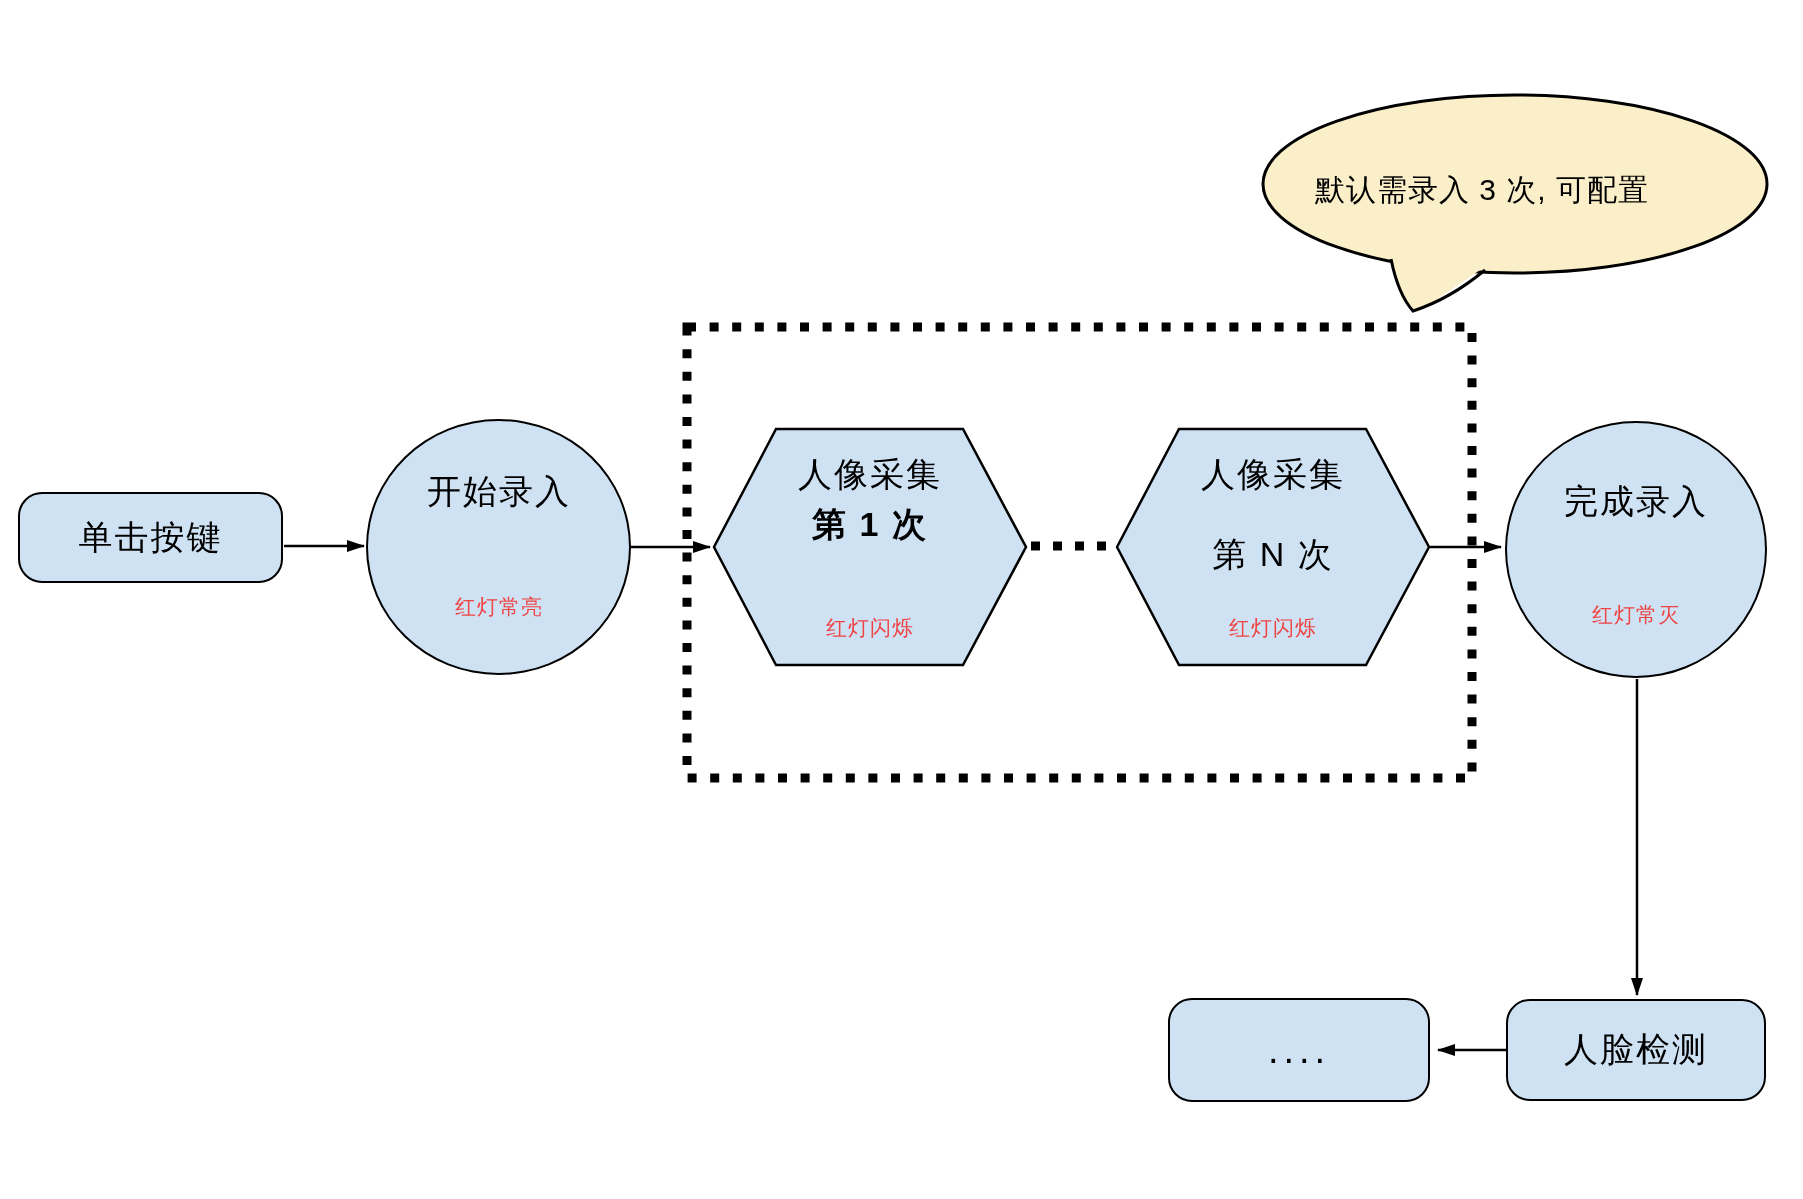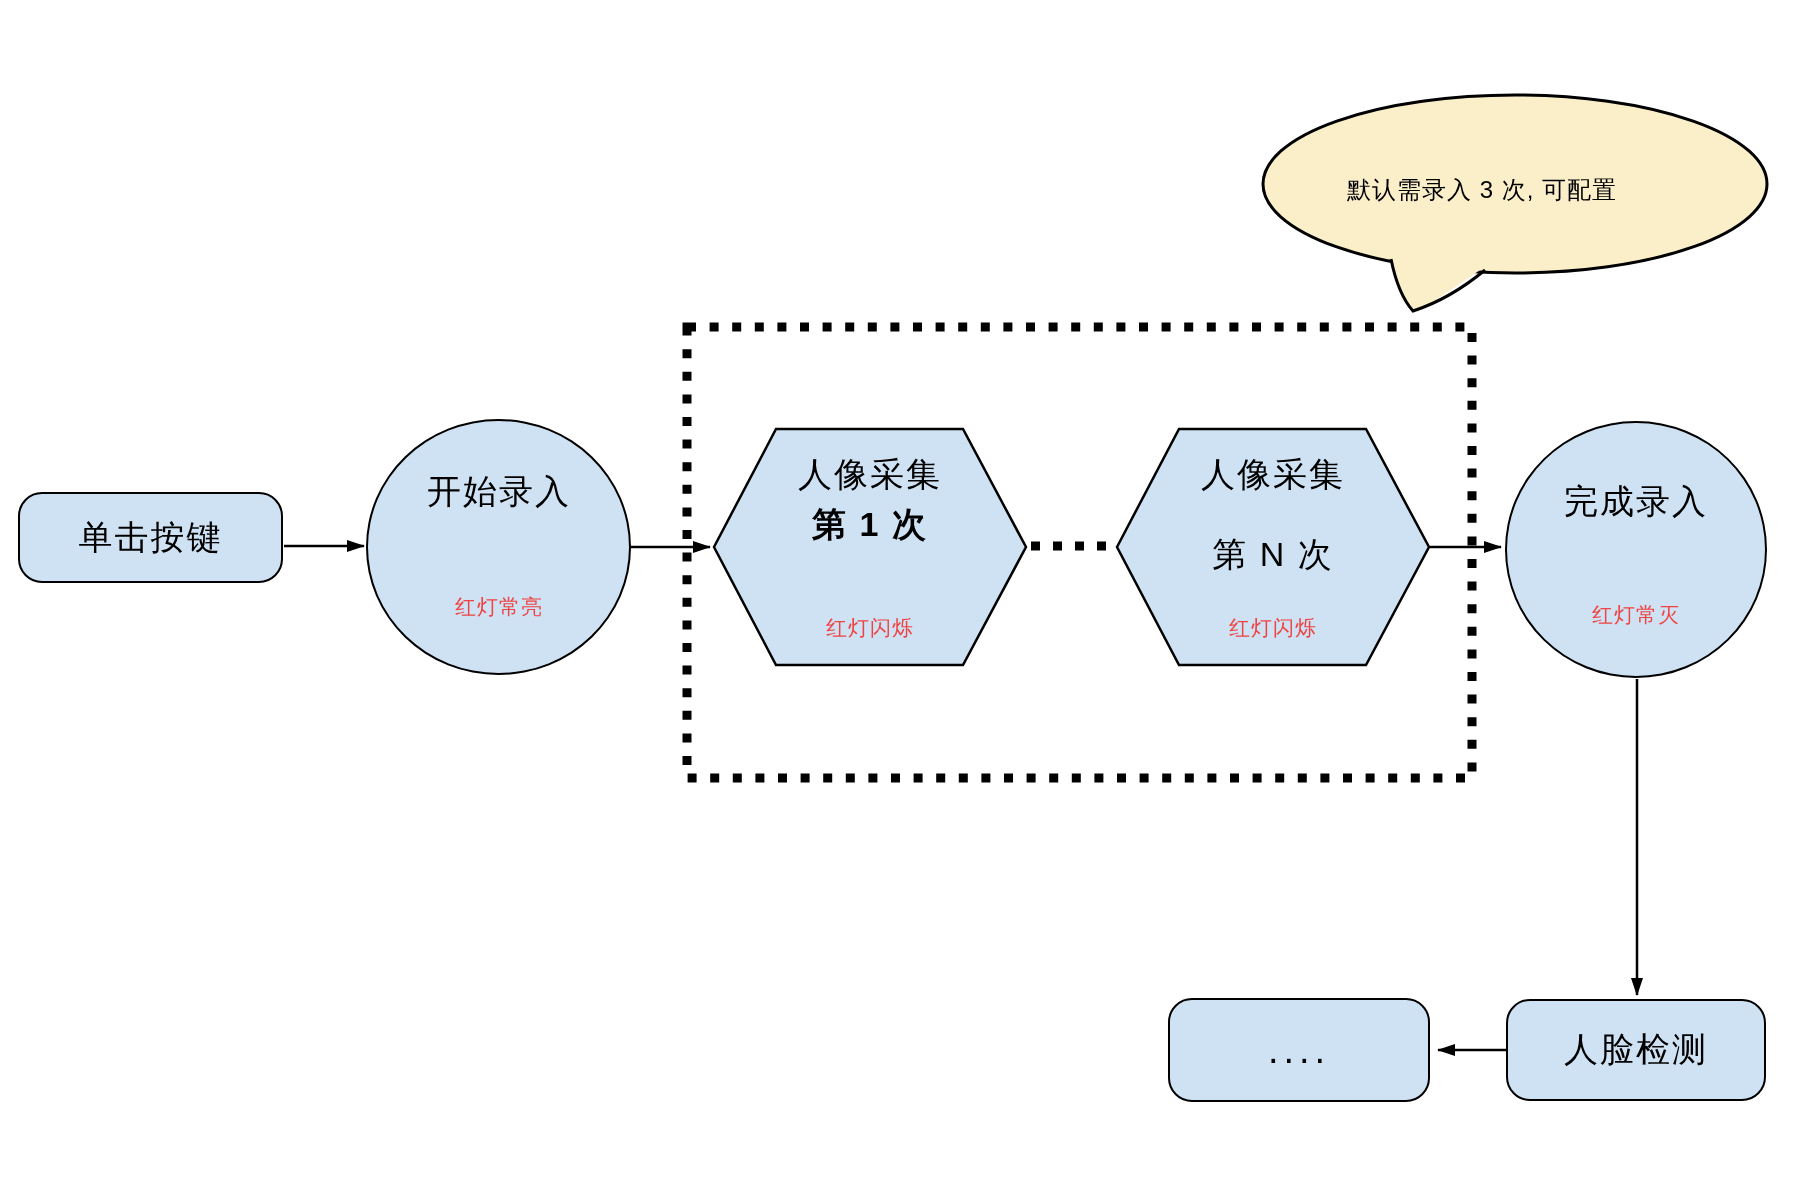--- a/index.html
+++ b/index.html
@@ -55,21 +55,21 @@
   .abs-text {
     position: absolute;
     text-align: center;
     transform: translate(-50%, -50%);
   }
   .hex-text-layer, .bubble-text-layer {
     position: absolute;
     pointer-events: none;
   }
   .bubble-label {
-    font-size: 24px;
+    font-size: 30px;
     letter-spacing: 1px;
     color: #000;
     white-space: nowrap;
   }
   .dots-label {
     font-size: 38px;
     letter-spacing: 5px;
     color: #000;
     line-height: 1;
   }

